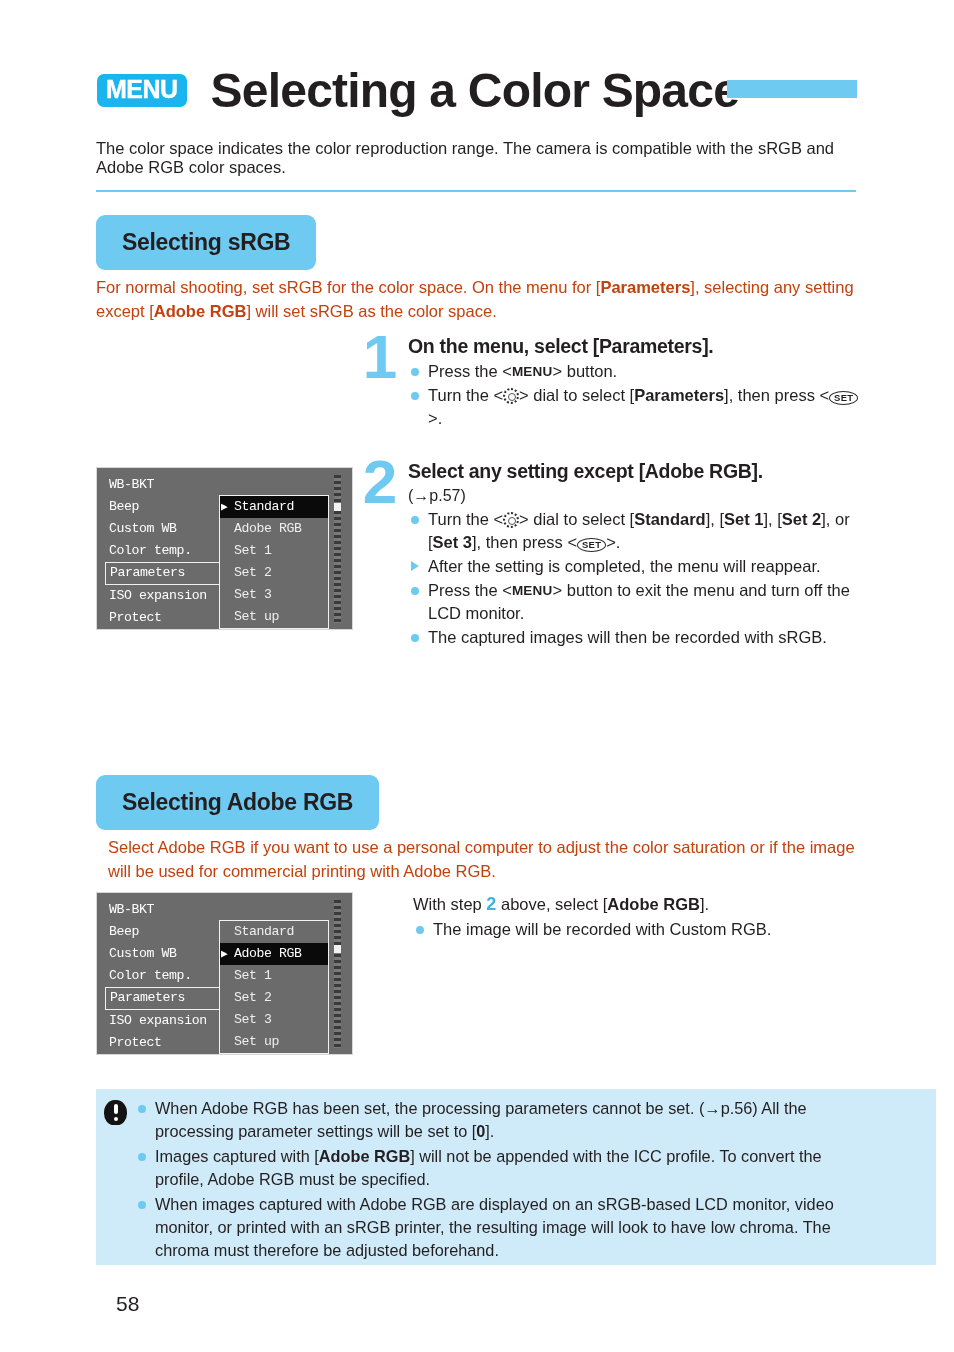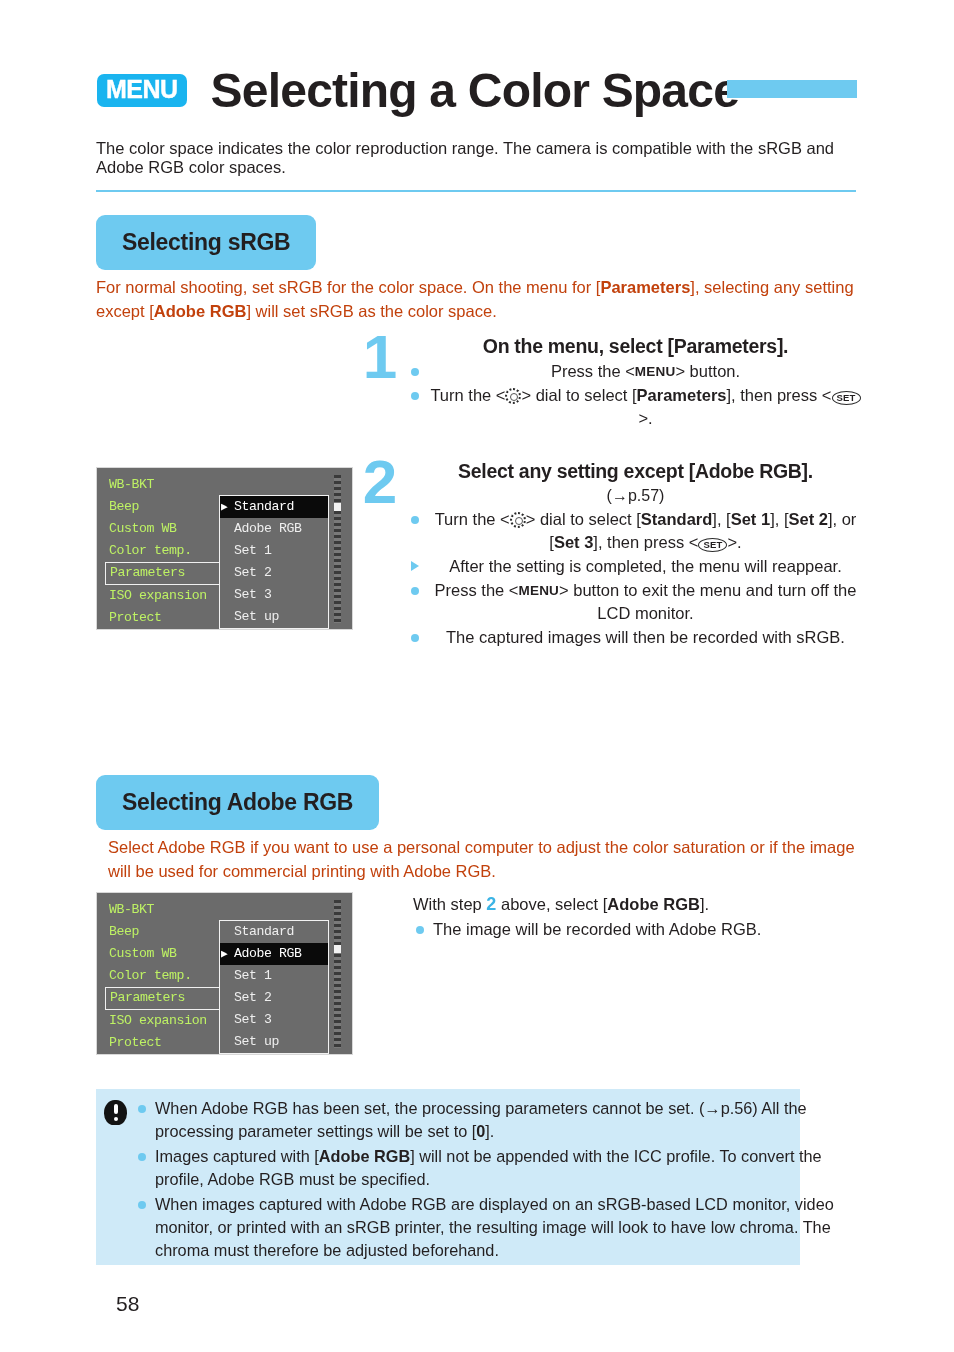--- a/index.html
+++ b/index.html
@@ -102,21 +102,21 @@
   .step-num {
     font-size: 62px;
     font-weight: bold;
     color: #6ecaf0;
     line-height: 0.86;
     width: 56px;
     flex: none;
     text-align: center;
     font-family: "Liberation Sans", sans-serif;
   }
-  .step-body { width: 455px; text-align: center; }
+  .step-body { width: 455px; }
   .step-head {
     font-size: 19.5px;
     font-weight: bold;
     color: #231f20;
     line-height: 24px;
     margin: 4px 0 2px 0;
     letter-spacing: -0.3px;
   }
   .step-sub {
     font-size: 16px;
@@ -208,21 +208,21 @@
 
   .lcd-left {
     position: absolute;
     left: 8px; top: 6px;
     width: 122px;
   }
   .lcd-left .row {
     height: 22px;
     line-height: 22px;
     font-size: 13.2px;
-    color: #bef264;
+    color: #ffffff;
     padding-left: 4px;
     white-space: nowrap;
     letter-spacing: -0.4px;
   }
   .lcd-left .row.boxed {
     border: 1.5px solid #f0f0f0;
     height: 23px;
     line-height: 20px;
   }
 
@@ -289,21 +289,21 @@
     line-height: 24px;
     color: #231f20;
     margin-bottom: 2px;
   }
   .num-blue { color: #3cb4e5; font-weight: bold; font-size: 18px; }
 
   
   .note-box {
     position: absolute;
     left: 96px; top: 1089px;
-    width: 704px;
+    width: 840px;
     height: 176px;
     background: #cfeaf8;
   }
   .note-icon {
     position: absolute;
     left: 8px; top: 11px;
     width: 24px; height: 26px;
   }
   .note-icon .blob {
     width: 23px; height: 25px;
@@ -446,21 +446,21 @@
         <div class="orow">Set 3</div>
         <div class="orow">Set up</div>
       </div>
     <div class="lcd-scroll"></div>
     <div class="lcd-thumb" style="top:52px;"></div>
   </div>
 
   <div class="argb-text">
     <div class="argb-lead" id="argb-lead">With step <span class="num-blue">2</span> above, select [<b>Adobe RGB</b>].</div>
     <ul class="bullets">
-      <li class="dot">The image will be recorded with Adobe RGB.</li>
+      <li class="dot">The image will be recorded with Custom RGB.</li>
     </ul>
   </div>
 
   <div class="note-box">
     <div class="note-icon">
         <div class="blob"></div>
       </div>
     <ul class="note-list" id="note-list">
         <li>When Adobe RGB has been set, the processing parameters cannot be set. (→p.56) All the processing parameter settings will be set to [<b>0</b>].</li>
         <li>Images captured with [<b>Adobe RGB</b>] will not be appended with the ICC profile. To convert the profile, Adobe RGB must be specified.</li>

